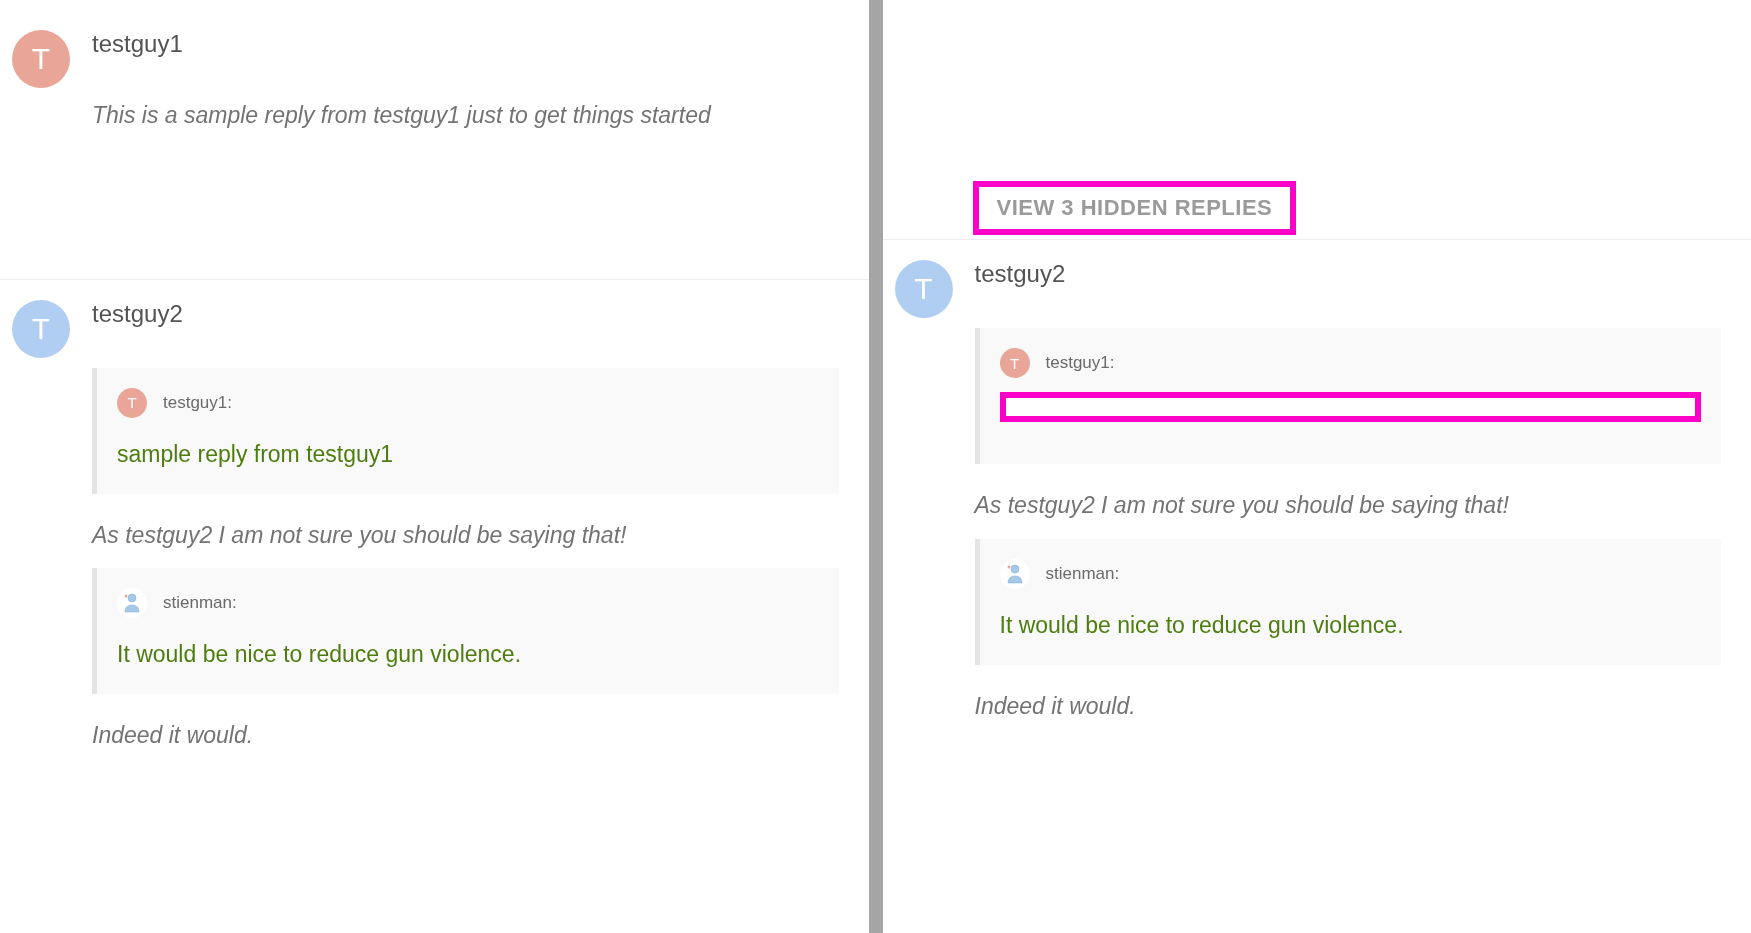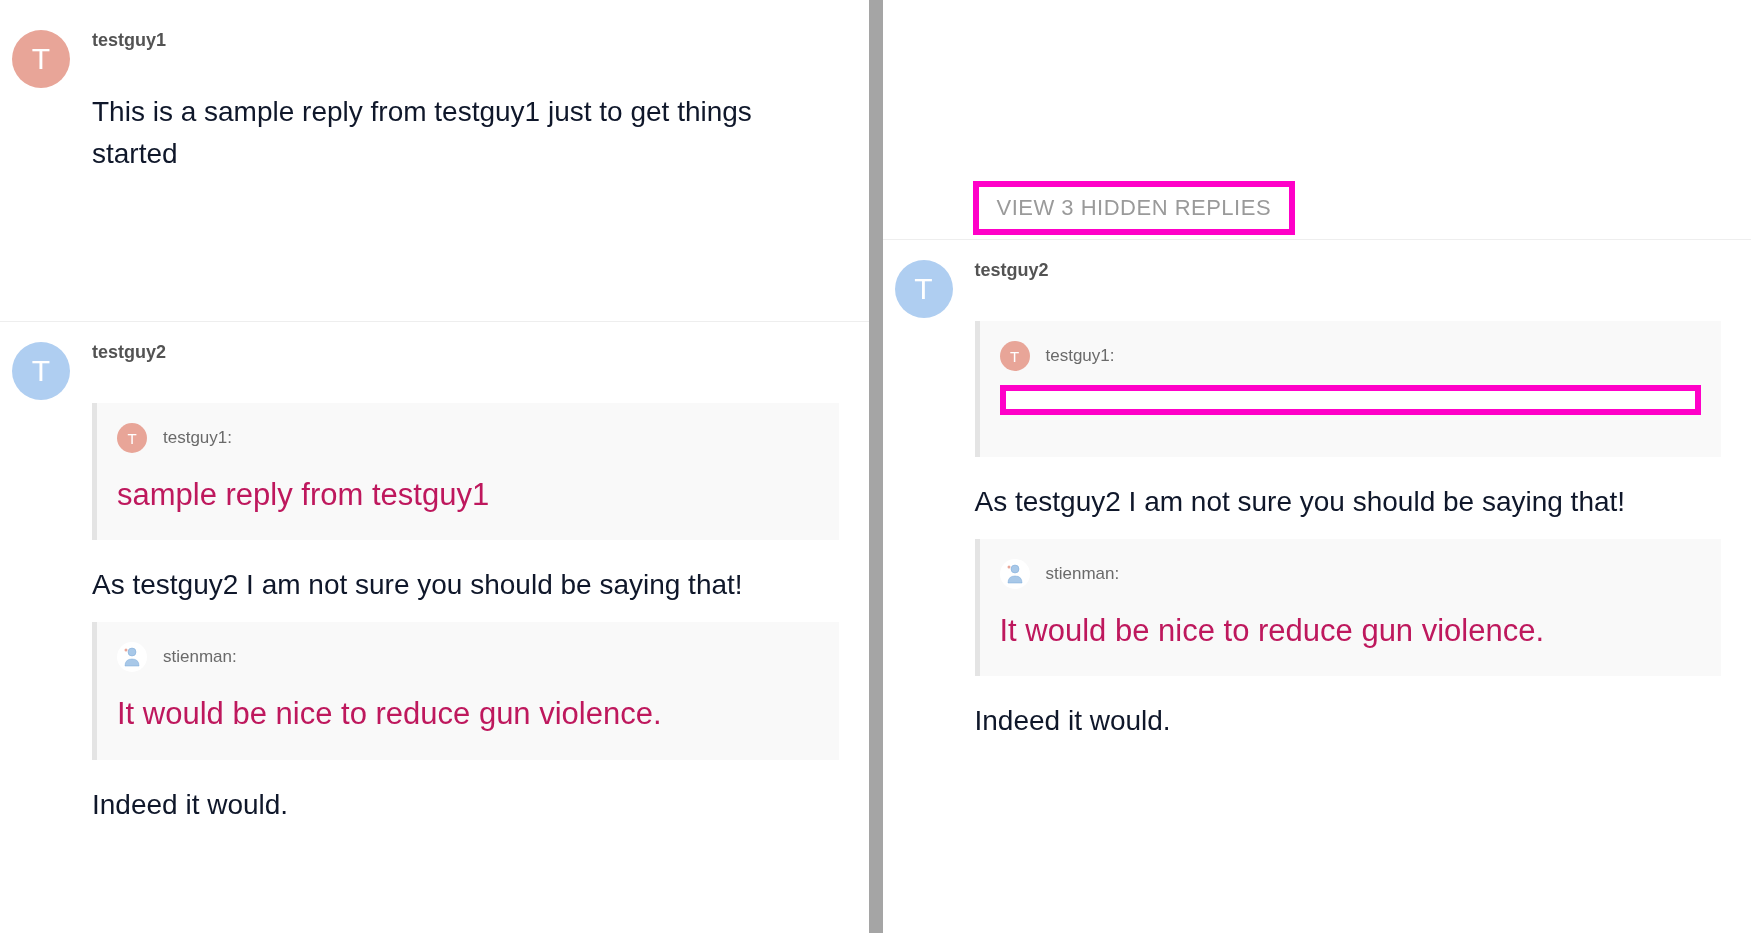--- a/index.html
+++ b/index.html
@@ -47,30 +47,31 @@
       background: #e8a598;
     }
     .avatar.blue {
       background: #afcef1;
     }
     .post-content {
       flex: 1;
       padding-right: 20px;
     }
     .username {
-      font-weight: bold;
+      font-weight: normal;
       color: #535353;
-      font-size: 18px;
+      font-size: 24px;
       margin-bottom: 40px;
     }
     .post-text {
-      font-size: 28px;
-      color: #0f172a;
+      font-size: 23px;
+      color: #737373;
       line-height: 1.5;
       margin-bottom: 16px;
+      font-style: italic;
     }
     .quote-block {
       background: #f9f9f9;
       border-left: 5px solid #e4e4e4;
       padding: 20px 20px 24px 20px;
       margin-bottom: 24px;
       margin-top: 8px;
     }
     .quote-header {
       display: flex;
@@ -97,31 +98,31 @@
     }
     .quote-avatar.icon svg {
       width: 26px;
       height: 26px;
     }
     .quote-username {
       color: #6a6a6a;
       font-size: 17px;
     }
     .quote-text {
-      color: #be185d;
-      font-size: 31px;
+      color: #4d7c0f;
+      font-size: 23px;
       line-height: 1.4;
     }
     .hidden-replies-button {
       display: inline-block;
       border: 6px solid #ff00c8;
       background: #ffffff;
       padding: 8px 18px;
       font-size: 22px;
-      font-weight: normal;
+      font-weight: bold;
       color: #9a9a9a;
       letter-spacing: 0.5px;
       cursor: pointer;
       margin-left: 90px;
       margin-bottom: 6px;
     }
     .right-top-space {
       height: 230px;
       border-bottom: 1px solid #eeeeee;
       position: relative;

